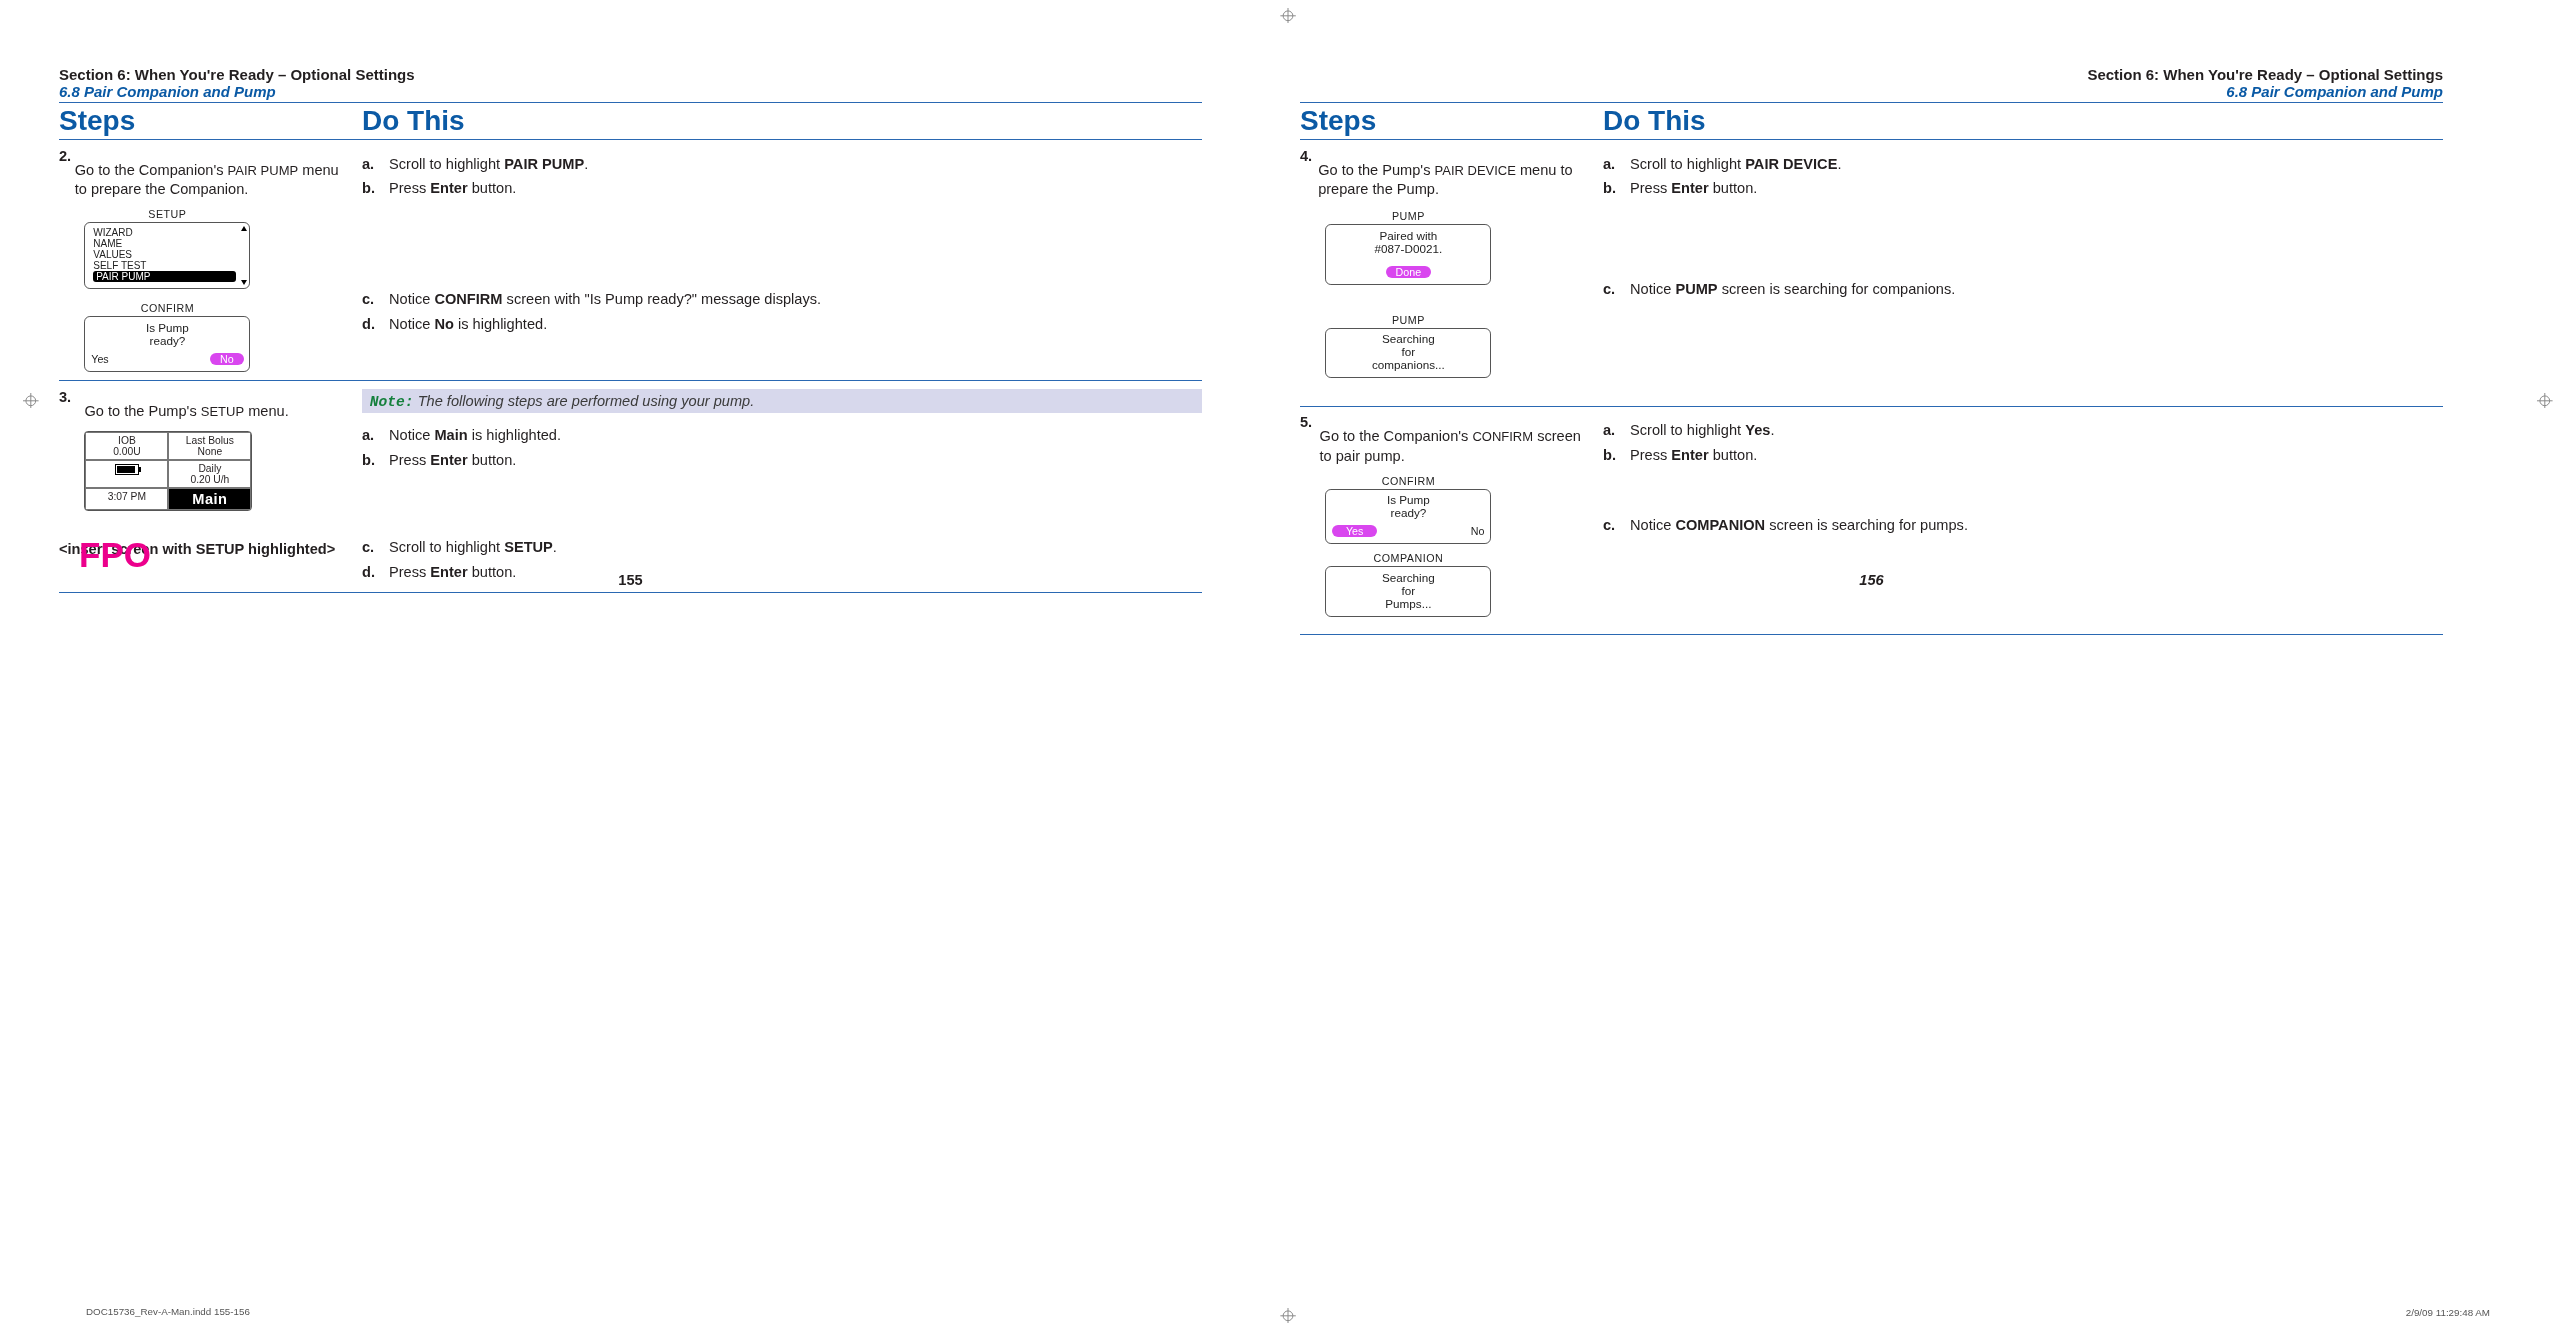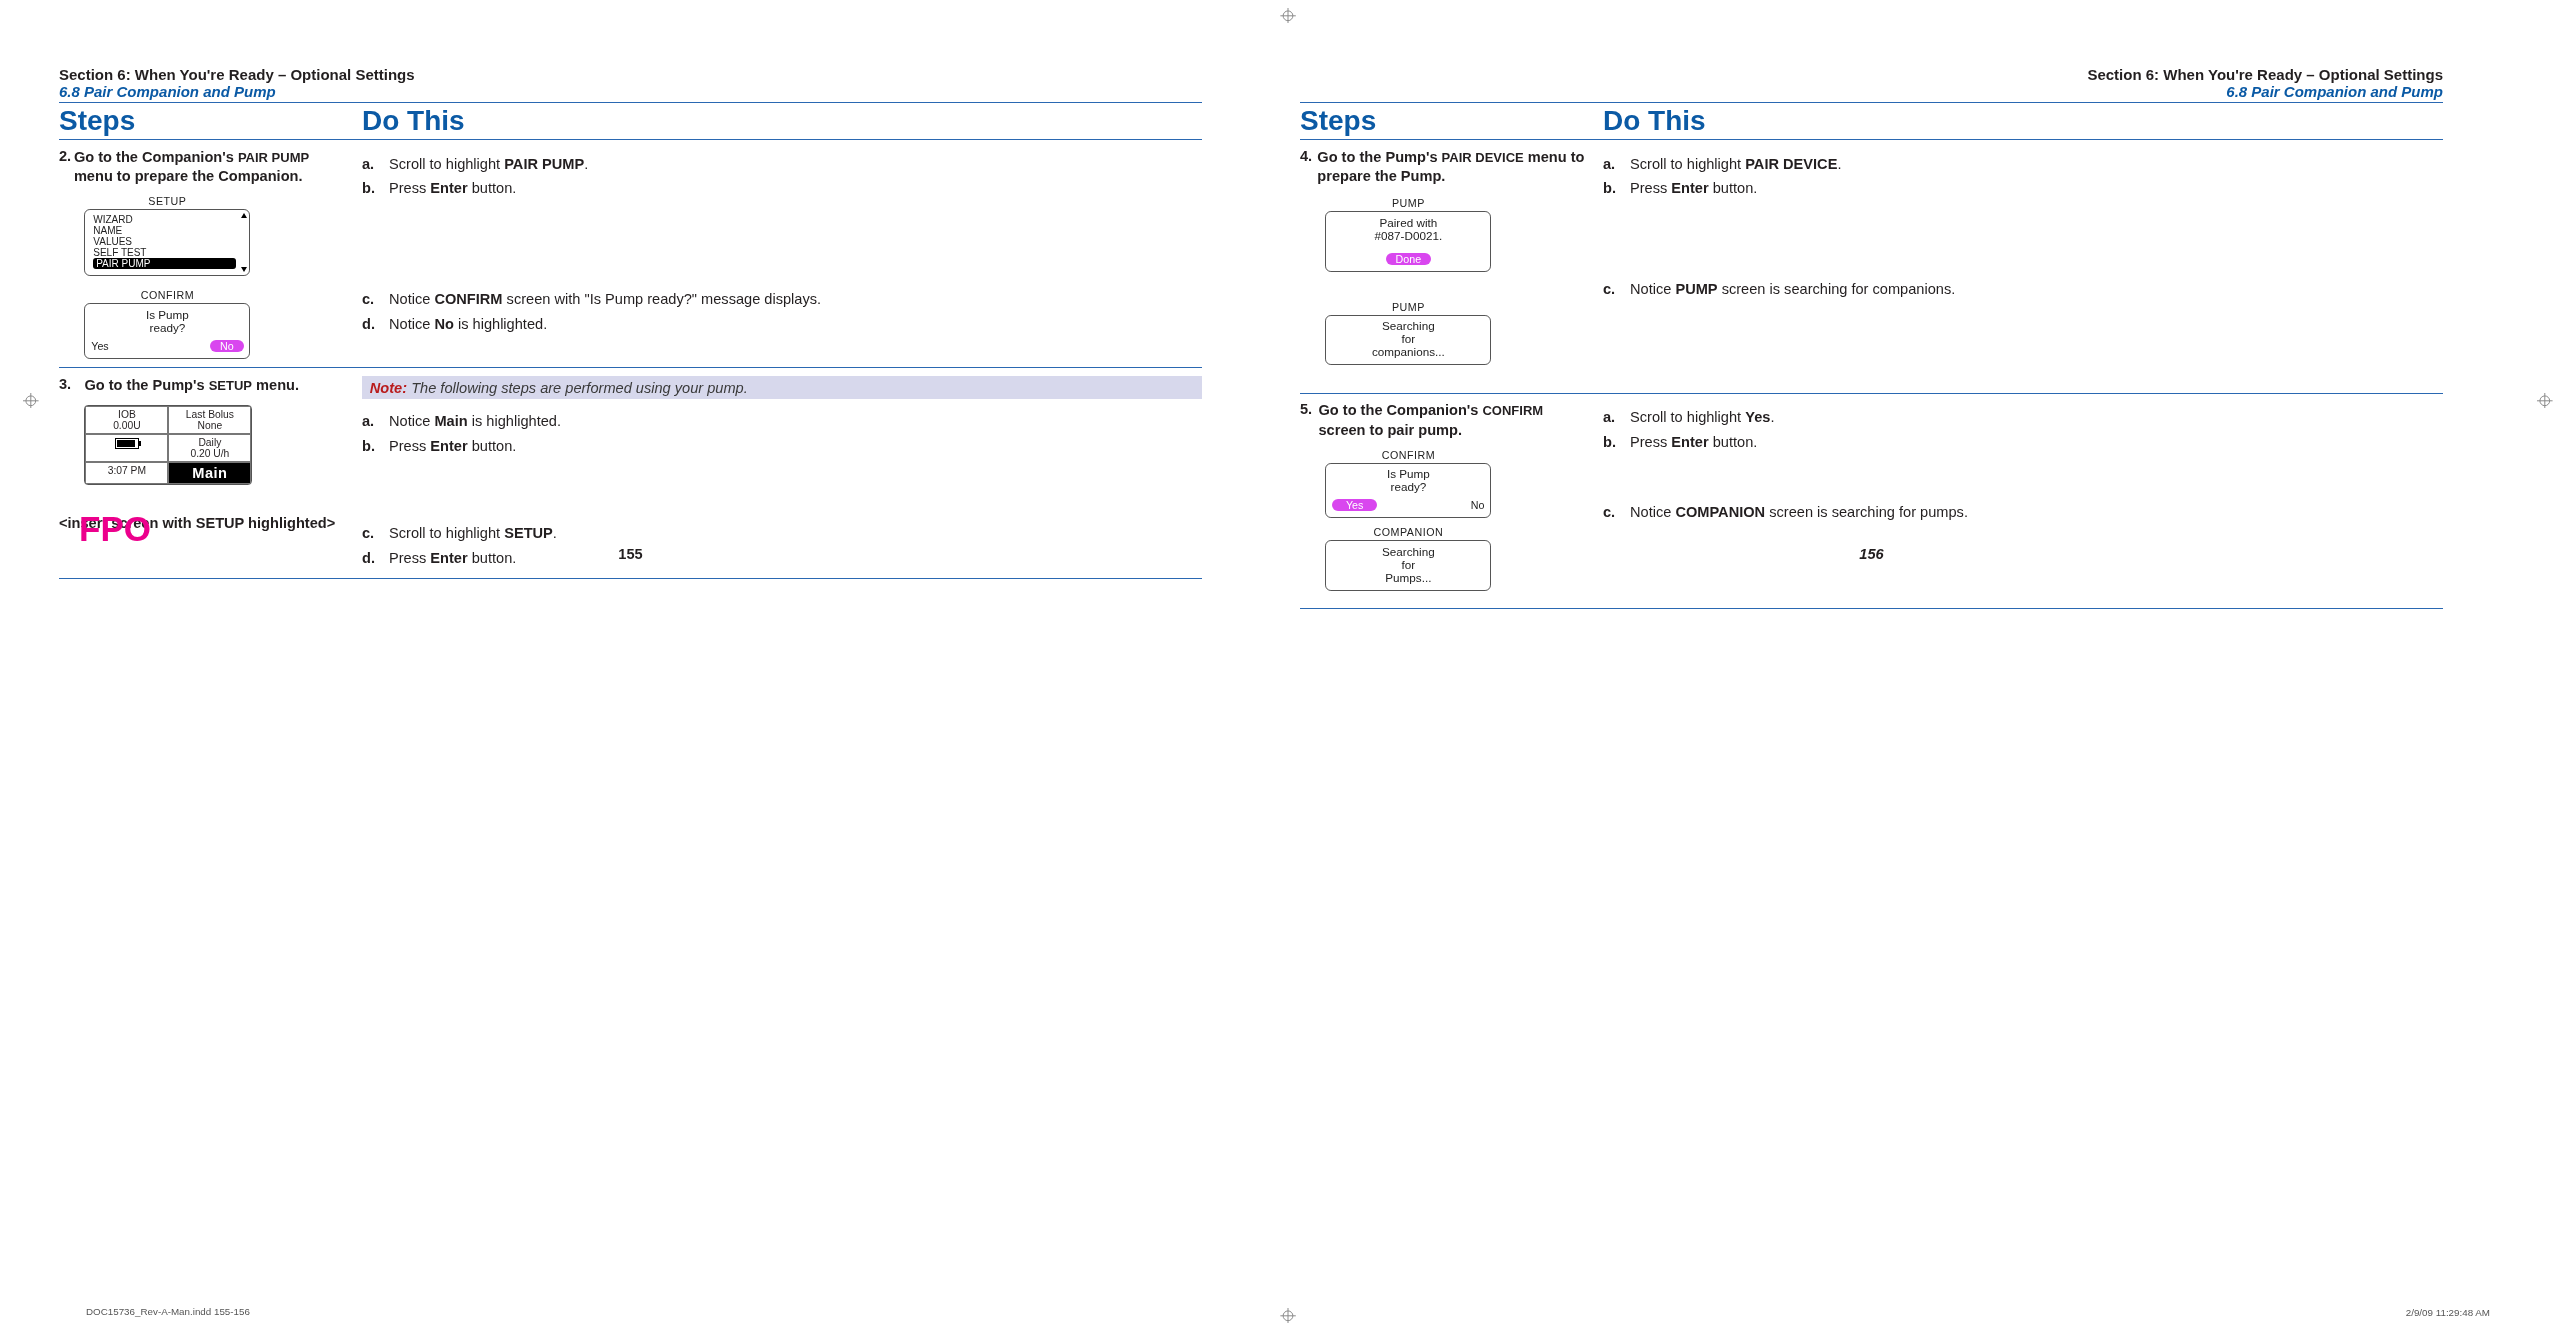--- a/index.html
+++ b/index.html
@@ -76,23 +76,24 @@
   }
   .step-head {
     display: flex;
   }
   .step-num {
     width: 25.4px;
     font-weight: 700;
     font-size: 14.6px;
   }
   .step-text {
-    font-weight: 700;
+    font-weight: 400;
     font-size: 14.6px;
     line-height: 1.35;
+    margin-top: 13px;
   }
   .step-text .small { font-size: 13px; }
   .sub-list {
     list-style: none;
     padding: 0;
     margin: 3.9px 0 0 0;
   }
   .sub-list li {
     display: flex;
     font-size: 14.6px;
@@ -108,21 +109,22 @@
     background: #d7d8ec;
     padding: 3.9px 7.8px;
     font-size: 14.6px;
     font-style: italic;
     color: #3a3a3a;
     margin-bottom: 9.8px;
   }
   .note-box .note-label {
     font-style: italic;
     font-weight: 700;
-    color: #b91c1c;
+    color: #15803d;
+    font-family: Liberation Mono, monospace;
   }
 
   
   .device {
     width: 166px;
     margin-left: 25.4px;
     margin-top: 7.8px;
     font-family: Arial, sans-serif;
     font-size: 11.7px;
     color: #222;

